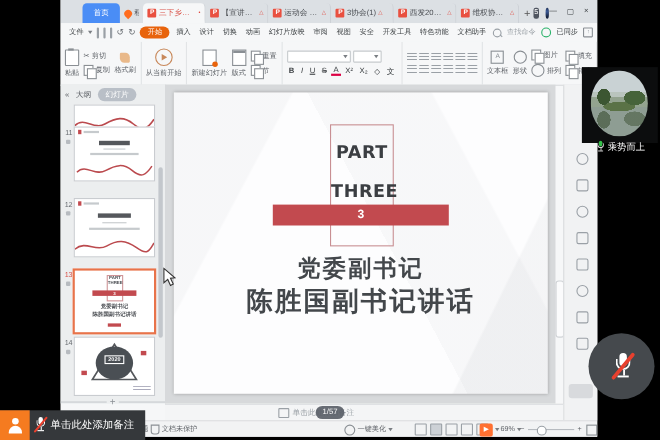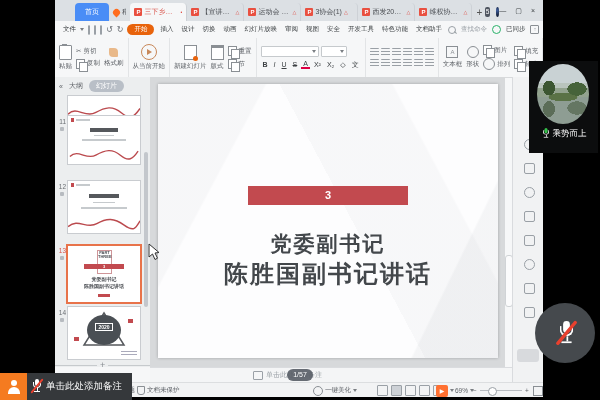--- a/index.html
+++ b/index.html
@@ -138,21 +138,21 @@
   .share-name{color:#fff;font-size:9.5px;margin-left:4px;white-space:nowrap;}
   .mic{position:relative;width:10px;height:15px;flex:none;}
   .mic .mbody{position:absolute;left:3px;top:0;width:4px;height:7px;background:#fff;border-radius:2px;}
   .mic .mcup{position:absolute;left:1px;top:3px;width:6px;height:5px;border:1px solid #fff;border-top:none;border-radius:0 0 5px 5px;}
   .mic .mstem{position:absolute;left:4.5px;top:9px;width:1px;height:3px;background:#fff;}
   .mic .mbase{position:absolute;left:2px;top:12px;width:6px;height:1px;background:#fff;}
   .mic.muted::after{content:"";position:absolute;left:4px;top:-2px;width:2px;height:18px;background:#e8402e;transform:rotate(40deg);border-radius:1px;}
   .mic.green .mbody{background:#35c24a;}
   .share-mic{margin-left:5px;}
 
-  .video-tile{position:absolute;left:529px;top:61px;width:69px;height:92px;background:#0c0d0e;}
+  .video-tile{position:absolute;left:529px;top:61px;width:69px;height:69px;background:#0c0d0e;}
   .oval{position:absolute;left:8px;top:3px;width:52px;height:60px;border-radius:50%;overflow:hidden;background:
     radial-gradient(10px 12px at 12px 24px,#3c5632 60%,transparent 61%),
     radial-gradient(16px 11px at 40px 25px,#46633a 60%,transparent 61%),
     radial-gradient(24px 7px at 26px 33px,#5a7246 60%,transparent 61%),
     radial-gradient(10px 13px at 12px 45px,rgba(50,70,40,0.55) 60%,transparent 61%),
     radial-gradient(16px 11px at 40px 44px,rgba(60,80,50,0.5) 60%,transparent 61%),
     linear-gradient(#c9d2d4 0 32%,#b9c4bd 32% 40%,#93a38f 40% 55%,#8e9d93 55% 100%);}
   .vlabel{position:absolute;left:0;top:65px;width:100%;display:flex;align-items:center;justify-content:center;gap:2px;color:#fff;font-size:8.5px;}
   .vlabel .mic{transform:scale(0.75);transform-origin:center;}
 
@@ -433,20 +433,24 @@
       <div class="addrow">
         <span class="addline"></span>
         <span class="addplus">+</span>
         <span class="addline"></span>
       </div>
       <div class="pscroll"></div>
     </div>
 
     <div class="canvas">
       <div class="slide">
+        <div class="part-box">
+          <div class="part-t" style="top:15px;">PART</div>
+          <div class="part-t" style="top:50px;">THREE</div>
+        </div>
         <div class="band">3</div>
         <div class="stitle" style="top:146px;font-size:21px;">党委副书记</div>
         <div class="stitle" style="top:174px;font-size:24px;">陈胜国副书记讲话</div>
       </div>
     </div>
     <div class="cscroll"></div>
 
     <div class="sidebar">
       <span class="sico round" style="top:62px;"></span>
       <span class="sico" style="top:86px;"></span>

